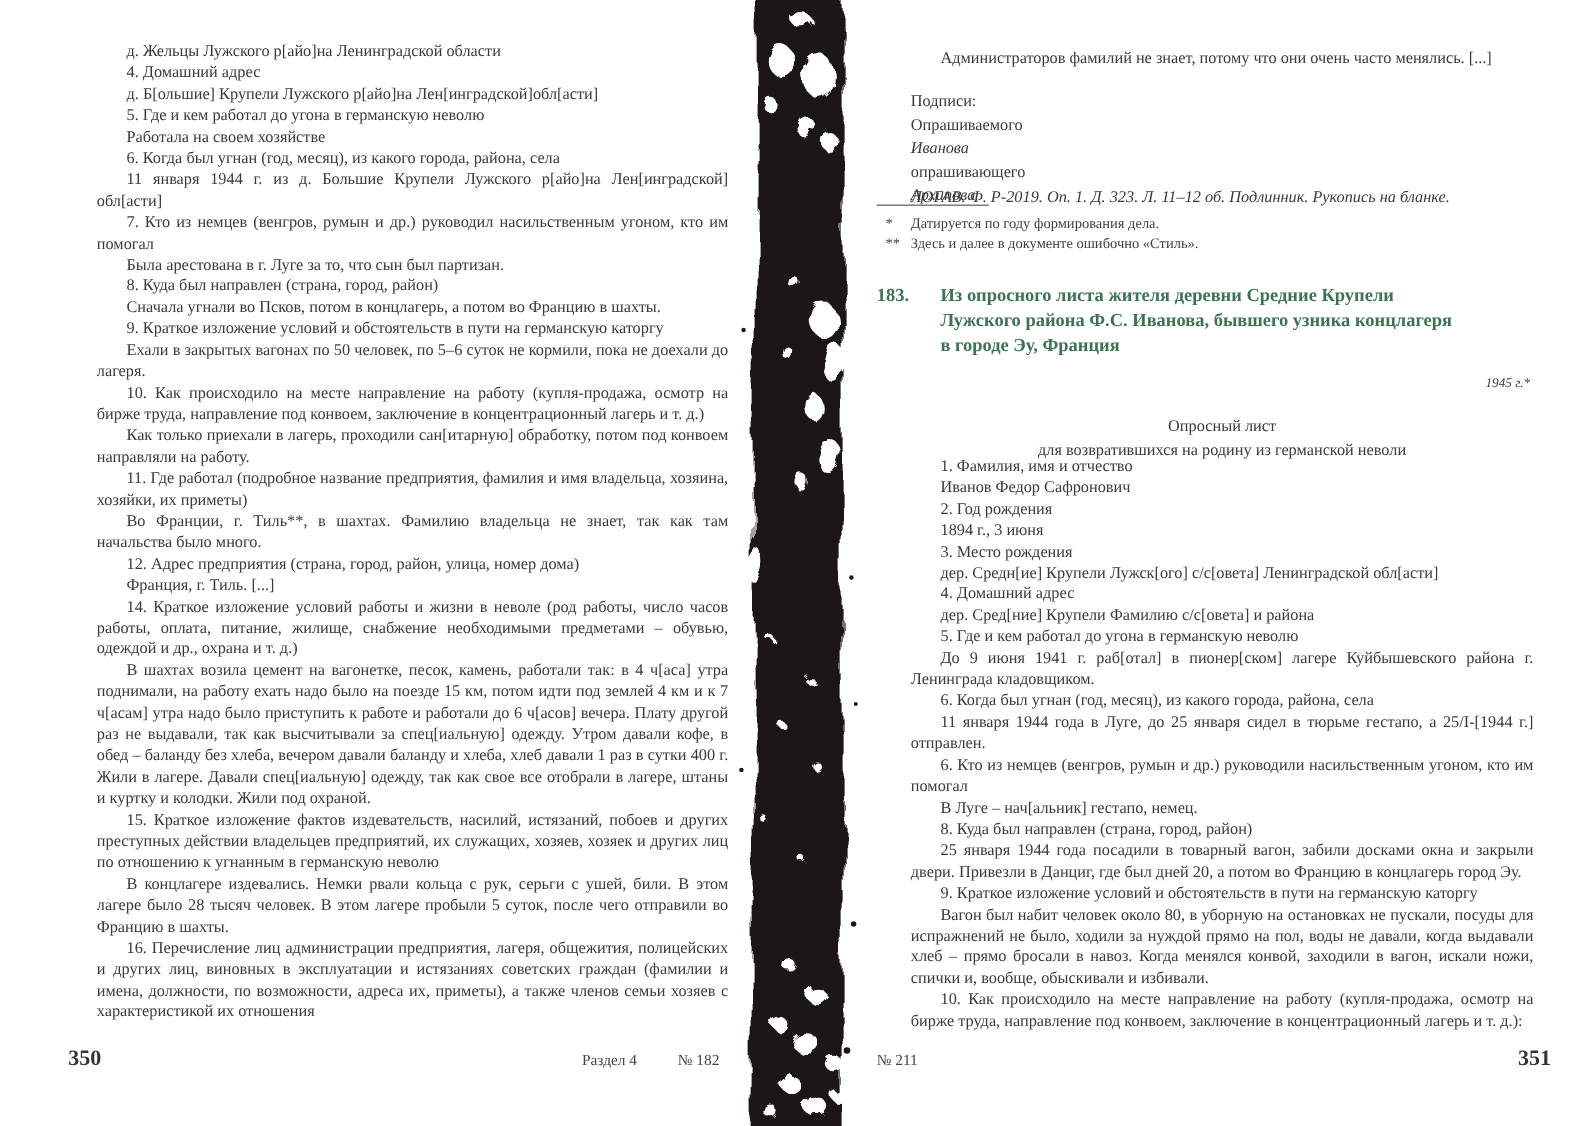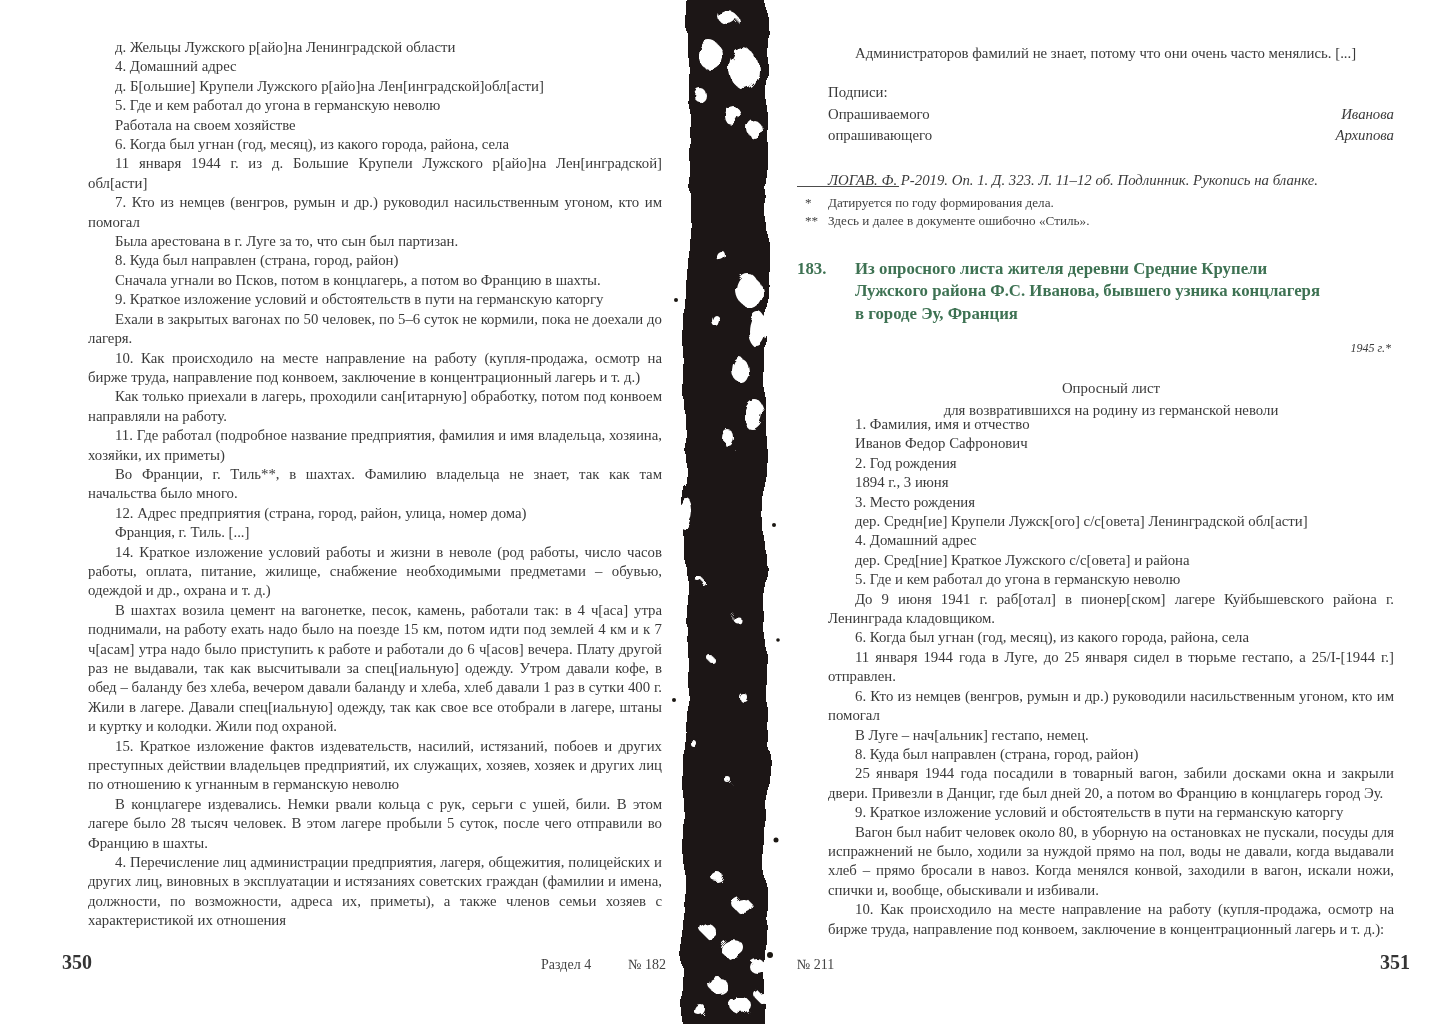--- a/index.html
+++ b/index.html
@@ -15,28 +15,28 @@
   
   .gutter { position:absolute; left:670px; top:0; width:118px; height:1024px; }
 
   
   .body-text { font-size:14.8px; line-height:19.4px; text-align:justify; }
   .para { margin:0; text-indent:27px; }
 
   
   .left-text { position:absolute; left:88px; top:38px; width:574px; }
   .footer-page-left  { position:absolute; left:62px;  top:951px; font-size:20px; font-weight:bold; color:#343434; }
-  .runner-left { position:absolute; left:88px; top:957px; width:566px; text-align:right; font-size:14px; color:#444;padding-left:12px; }
+  .runner-left { position:absolute; left:88px; top:957px; width:566px; text-align:right; font-size:14px; color:#444; }
   .runner-left .runner-sep { display:inline-block; width:37px; }
 
   
   .right-page { position:absolute; left:828px; top:0; width:566px; height:1024px; }
   .intro-para { position:absolute; top:44px; width:100%; }
   .signatures { position:absolute; top:82px; width:100%; font-size:14.8px; line-height:21.6px; }
-  .sig-row { display:flex; justify-content:space-between; }
+  .sig-row { display:flex; justify-content:space-between;flex-direction:column; }
   .sig-name { font-style:italic; }
   .archive-ref { position:absolute; top:157px; width:100%; font-style:italic; font-size:14.8px; }
   .fn-rule { position:absolute; top:186px; left:-31px; width:102px; border-top:1.5px solid #4c4c4c; }
   .footnotes { position:absolute; top:194px; left:-31px; width:597px; font-size:13.2px; line-height:17.8px; color:#3f3f3f; }
   .footnote { display:flex; }
   .fn-marker { width:31px; flex:none; padding-left:8px; box-sizing:border-box; }
   .fn-text { flex:1; }
 
   .doc-heading { position:absolute; top:258px; left:-31px; width:597px; display:flex; color:var(--green); font-weight:bold; font-size:16.8px; line-height:22.4px; }
   .doc-number { width:58px; flex:none; }
@@ -125,21 +125,21 @@
       <p class="para">10. Как происходило на месте направление на работу (купля-продажа, осмотр на бирже труда, направление под конвоем, заключение в концентрационный лагерь и т. д.)</p>
       <p class="para">Как только приехали в лагерь, проходили сан[итарную] обработку, потом под конвоем направляли на работу.</p>
       <p class="para">11. Где работал (подробное название предприятия, фамилия и имя владельца, хозяина, хозяйки, их приметы)</p>
       <p class="para">Во Франции, г. Тиль**, в шахтах. Фамилию владельца не знает, так как там начальства было много.</p>
       <p class="para">12. Адрес предприятия (страна, город, район, улица, номер дома)</p>
       <p class="para">Франция, г. Тиль. [...]</p>
       <p class="para">14. Краткое изложение условий работы и жизни в неволе (род работы, число часов работы, оплата, питание, жилище, снабжение необходимыми предметами – обувью, одеждой и др., охрана и т. д.)</p>
       <p class="para">В шахтах возила цемент на вагонетке, песок, камень, работали так: в 4 ч[аса] утра поднимали, на работу ехать надо было на поезде 15 км, потом идти под землей 4 км и к 7 ч[асам] утра надо было приступить к работе и работали до 6 ч[асов] вечера. Плату другой раз не выдавали, так как высчитывали за спец[иальную] одежду. Утром давали кофе, в обед – баланду без хлеба, вечером давали баланду и хлеба, хлеб давали 1 раз в сутки 400 г. Жили в лагере. Давали спец[иальную] одежду, так как свое все отобрали в лагере, штаны и куртку и колодки. Жили под охраной.</p>
       <p class="para">15. Краткое изложение фактов издевательств, насилий, истязаний, побоев и других преступных действии владельцев предприятий, их служащих, хозяев, хозяек и других лиц по отношению к угнанным в германскую неволю</p>
       <p class="para">В концлагере издевались. Немки рвали кольца с рук, серьги с ушей, били. В этом лагере было 28 тысяч человек. В этом лагере пробыли 5 суток, после чего отправили во Францию в шахты.</p>
-      <p class="para">4. Перечисление лиц администрации предприятия, лагеря, общежития, полицейских и других лиц, виновных в эксплуатации и истязаниях советских граждан (фамилии и имена, должности, по возможности, адреса их, приметы), а также членов семьи хозяев с характеристикой их отношения</p>
+      <p class="para">16. Перечисление лиц администрации предприятия, лагеря, общежития, полицейских и других лиц, виновных в эксплуатации и истязаниях советских граждан (фамилии и имена, должности, по возможности, адреса их, приметы), а также членов семьи хозяев с характеристикой их отношения</p>
     </div>
 
   <div class="footer-page-left">350</div>
   <div class="runner-left">
     <span>Раздел 4</span><span class="runner-sep"></span><span>№ 182</span>
   </div>
 
   <div class="right-page">
 
     <p class="intro-para para body-text">Администраторов фамилий не знает, потому что они очень часто менялись. [...]</p>
@@ -190,21 +190,21 @@
       </div>
 
     <div class="right-body body-text">
         <p class="para">1. Фамилия, имя и отчество</p>
         <p class="para">Иванов Федор Сафронович</p>
         <p class="para">2. Год рождения</p>
         <p class="para">1894 г., 3 июня</p>
         <p class="para">3. Место рождения</p>
         <p class="para">дер. Средн[ие] Крупели Лужск[ого] с/с[овета] Ленинградской обл[асти]</p>
         <p class="para">4. Домашний адрес</p>
-        <p class="para">дер. Сред[ние] Краткое Лужского с/с[овета] и района</p>
+        <p class="para">дер. Сред[ние] Крупели Фамилию с/с[овета] и района</p>
         <p class="para">5. Где и кем работал до угона в германскую неволю</p>
         <p class="para">До 9 июня 1941 г. раб[отал] в пионер[ском] лагере Куйбышевского района г. Ленинграда кладовщиком.</p>
         <p class="para">6. Когда был угнан (год, месяц), из какого города, района, села</p>
         <p class="para">11 января 1944 года в Луге, до 25 января сидел в тюрьме гестапо, а 25/I-[1944 г.] отправлен.</p>
         <p class="para">6. Кто из немцев (венгров, румын и др.) руководили насильственным угоном, кто им помогал</p>
         <p class="para">В Луге – нач[альник] гестапо, немец.</p>
         <p class="para">8. Куда был направлен (страна, город, район)</p>
         <p class="para">25 января 1944 года посадили в товарный вагон, забили досками окна и закрыли двери. Привезли в Данциг, где был дней 20, а потом во Францию в концлагерь город Эу.</p>
         <p class="para">9. Краткое изложение условий и обстоятельств в пути на германскую каторгу</p>
         <p class="para">Вагон был набит человек около 80, в уборную на остановках не пускали, посуды для испражнений не было, ходили за нуждой прямо на пол, воды не давали, когда выдавали хлеб – прямо бросали в навоз. Когда менялся конвой, заходили в вагон, искали ножи, спички и, вообще, обыскивали и избивали.</p>

